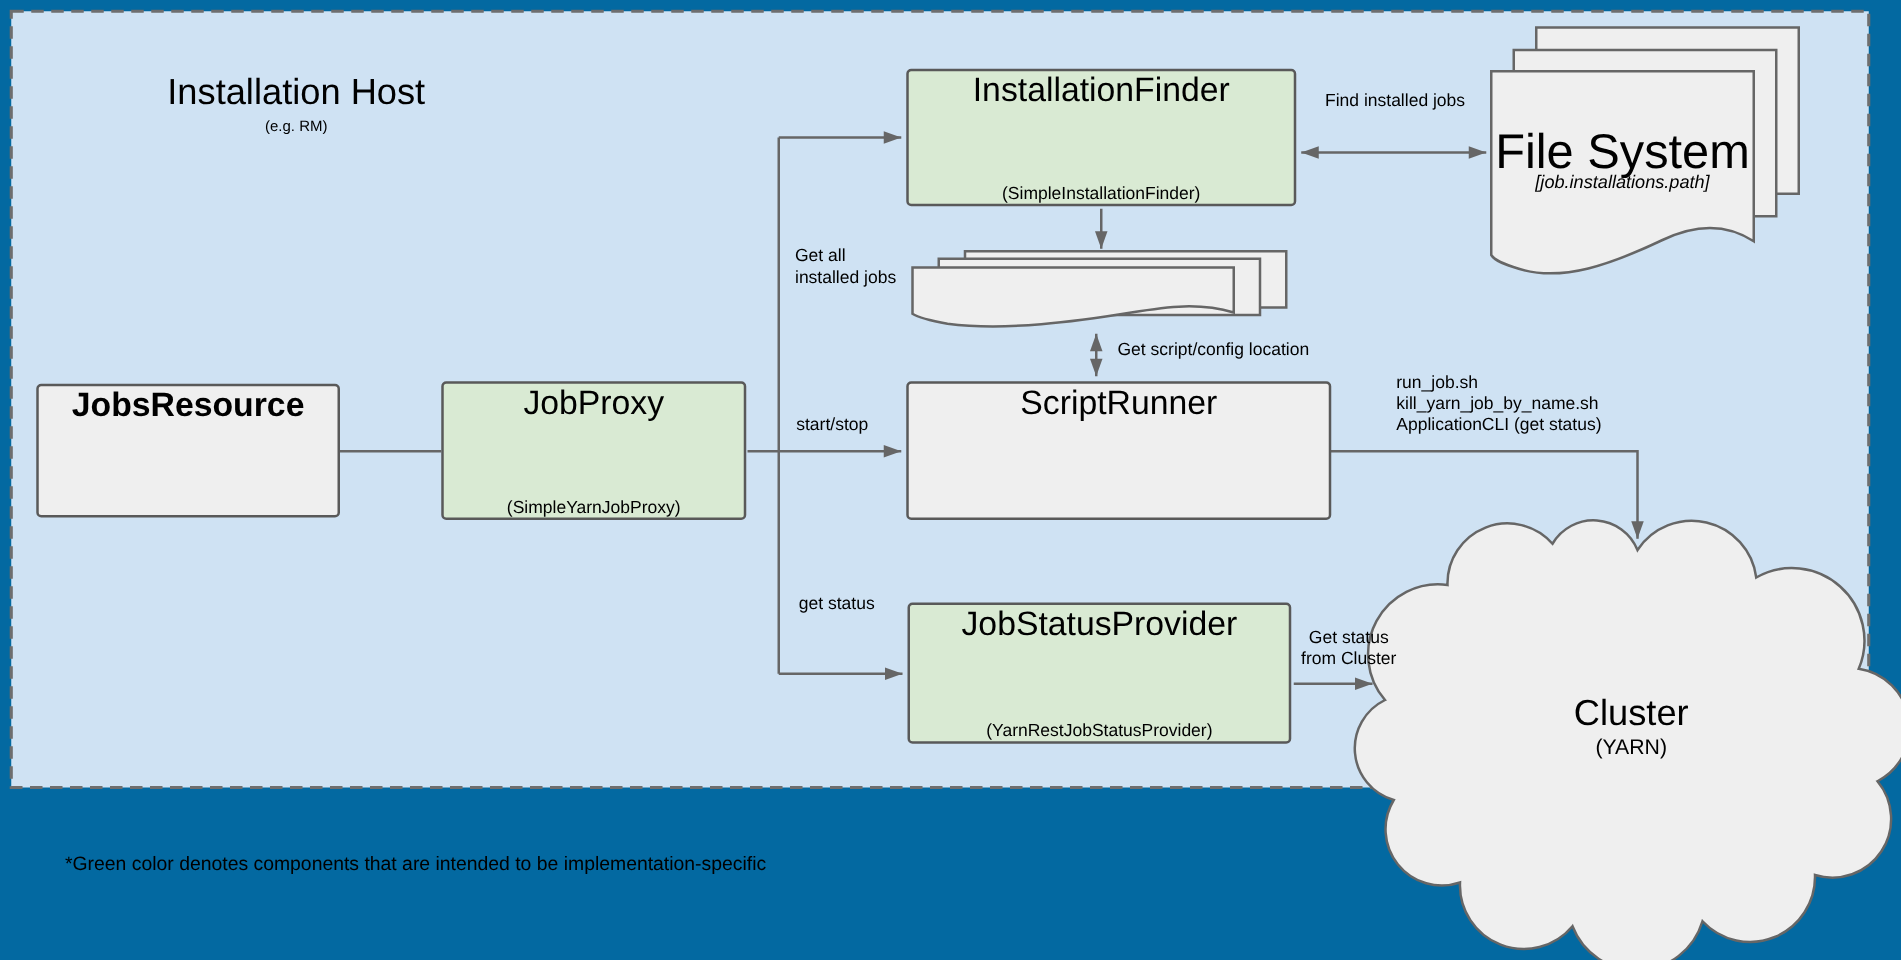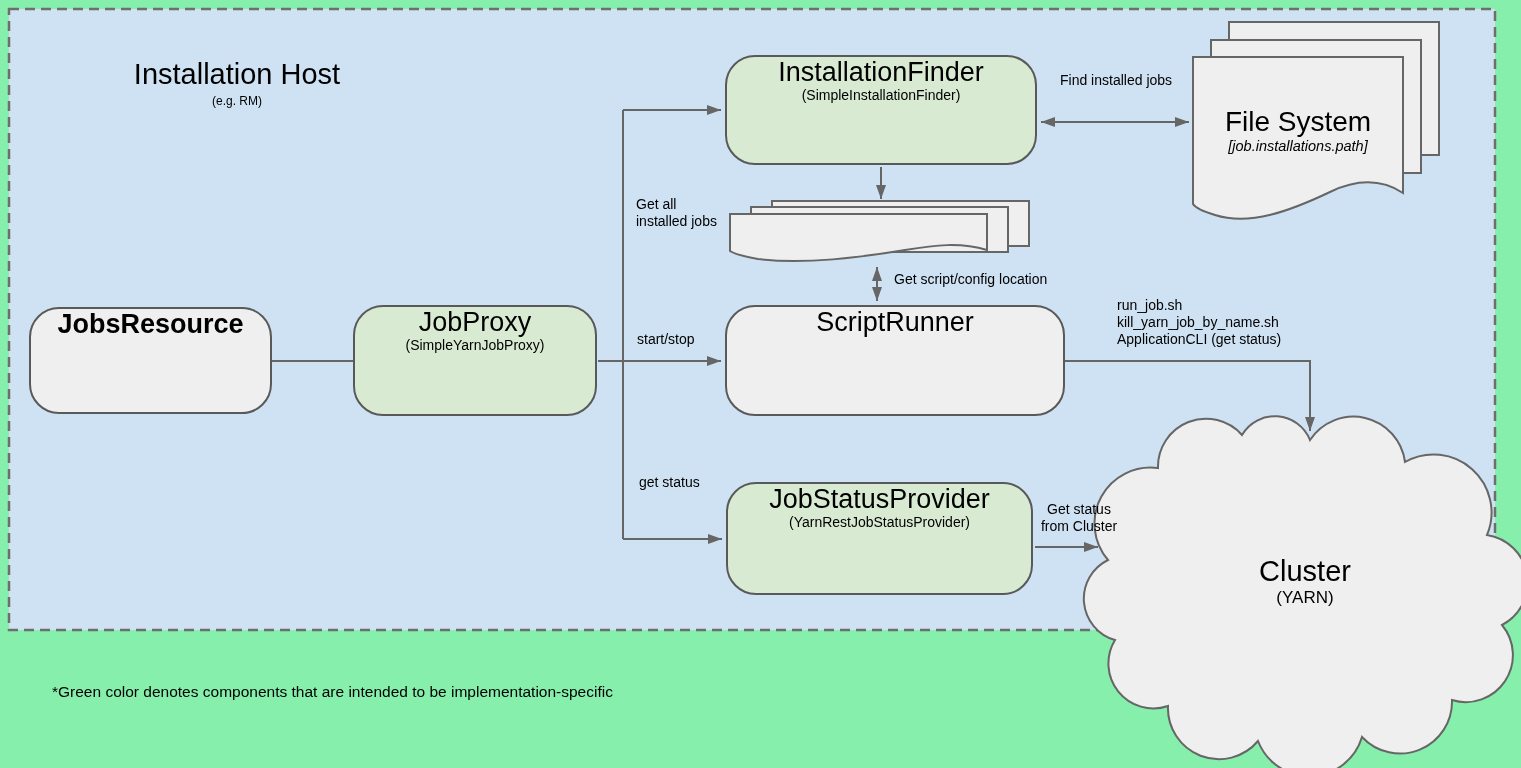--- a/index.html
+++ b/index.html
@@ -4,46 +4,46 @@
 <style>
   :root{
     --host-fill:#cfe2f3;
     --impl-fill:#d9ead3;
     --comp-fill:#efefef;
     --stroke:#666666;
     --border-dark:#595959;
   }
   html,body{margin:0;padding:0;background:#ffffff;}
   .stage{
-    position:relative;width:1521px;height:768px;background:#86efac;
+    position:relative;width:1521px;height:768px;background:#0369a1;
     font-family:"Liberation Sans","DejaVu Sans",sans-serif;color:#000;overflow:hidden;
   }
   svg.canvas{position:absolute;left:0;top:0;width:1521px;height:768px;}
   .container-rect{fill:var(--host-fill);stroke:#6e6e6e;stroke-width:2.5;stroke-dasharray:10 6;}
   .doc{fill:var(--comp-fill);stroke:var(--stroke);stroke-width:2;}
   .cloud{fill:var(--comp-fill);stroke:var(--stroke);stroke-width:2;}
   .edge{stroke:var(--stroke);stroke-width:2;fill:none;}
 
   .node{
     position:absolute;box-sizing:border-box;border:2px solid var(--border-dark);
-    border-radius:30px;display:flex;flex-direction:column;align-items:center;justify-content:flex-start;
+    border-radius:4px;display:flex;flex-direction:column;align-items:center;justify-content:space-between;
     text-align:center;
   }
   .node.green{background:var(--impl-fill);}
   .node.gray{background:var(--comp-fill);}
   .node .label{font-size:27px;line-height:30px;}
   .node .sublabel{font-size:14px;line-height:17px;}
 
   .txt{position:absolute;white-space:nowrap;}
   .host-title{left:87px;top:58px;width:300px;text-align:center;}
   .host-title .t{font-size:29px;line-height:33px;}
   .host-title .s{font-size:12px;line-height:20px;}
 
   .fs-label{left:1193px;top:106px;width:210px;text-align:center;}
-  .fs-label .t{font-size:28px;line-height:32px;}
+  .fs-label .t{font-size:39px;line-height:32px;}
   .fs-label .s{font-size:14.5px;line-height:17px;font-style:italic;}
 
   .records-label{left:730px;top:222px;width:257px;text-align:center;font-size:21px;}
 
   .cluster-label{left:1155px;top:555px;width:300px;text-align:center;}
   .cluster-label .t{font-size:29px;line-height:33px;}
   .cluster-label .s{font-size:17px;line-height:20px;}
 
   .edge-lbl{position:absolute;font-size:14px;line-height:17px;white-space:nowrap;}
   .edge-lbl span{display:block;}

